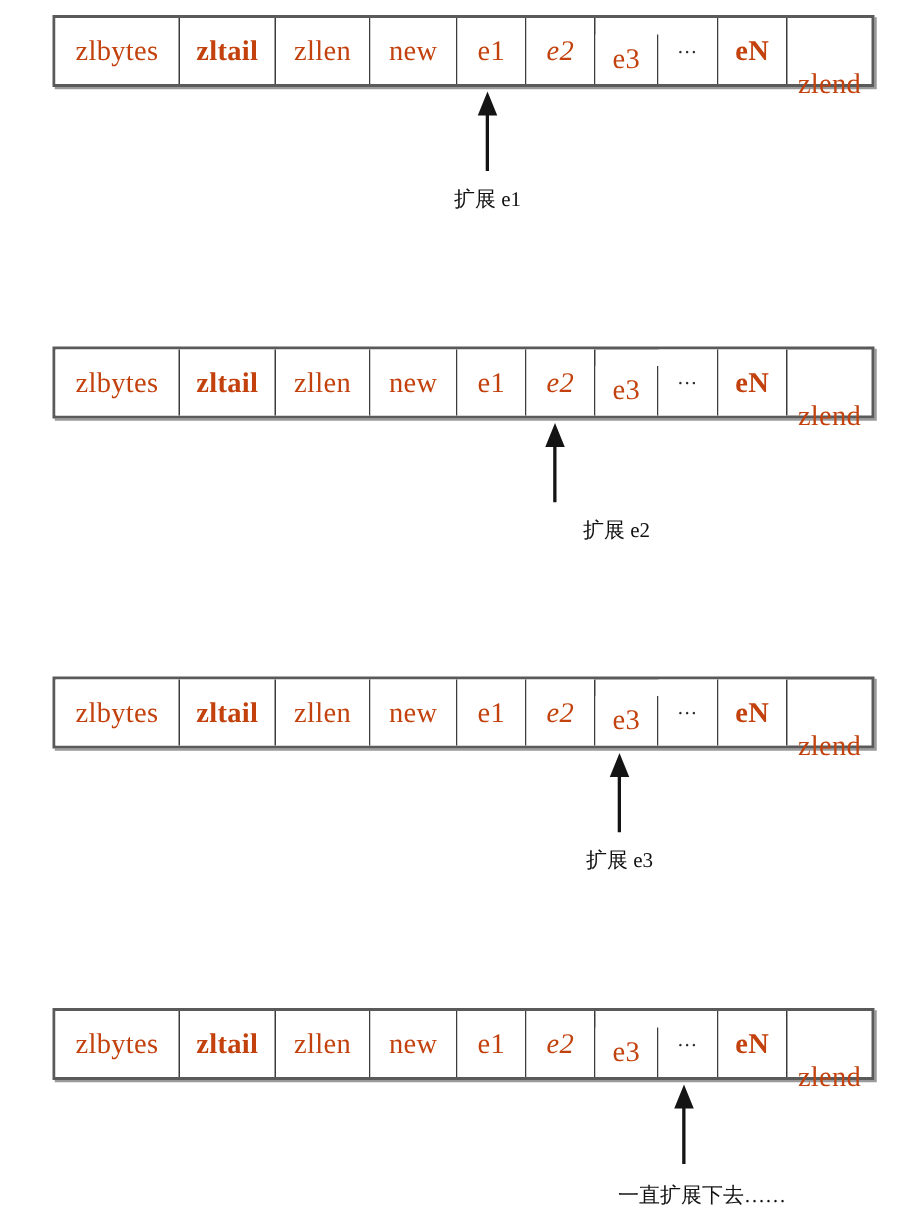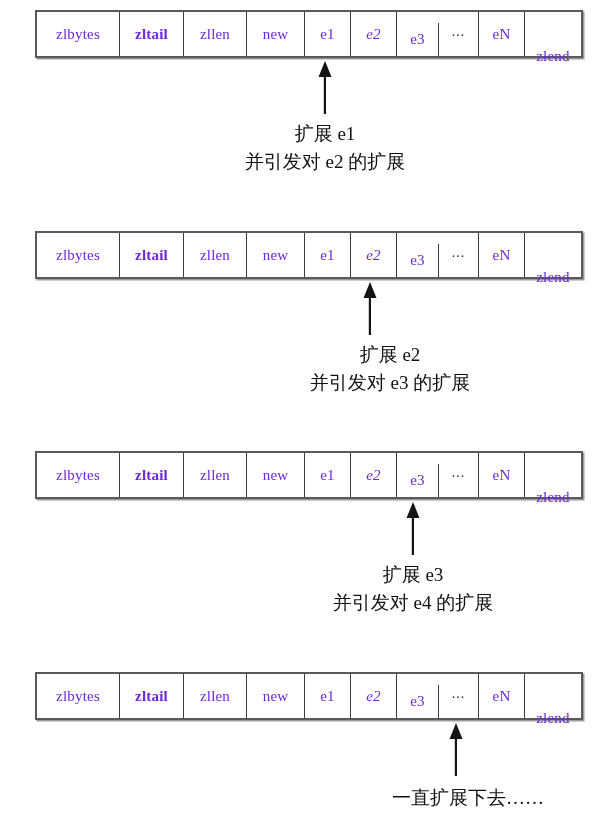--- a/index.html
+++ b/index.html
@@ -44,43 +44,43 @@
     align-items: stretch;
     box-shadow: 1.5px 1.5px 0 0 #9a9a9a;
   }
 
   .cell {
     box-sizing: border-box;
     border-right: 1.5px solid #3c3c3c;
     display: flex;
     align-items: center;
     justify-content: center;
-    font-size: 15px;
+    font-size: 19px;
     line-height: 1;
     letter-spacing: 0.2px;
-    color: #6d28d9;
+    color: #c2410c;
     background: #ffffff;
     white-space: nowrap;
     user-select: none;
   }
   .cell:last-child {
     border-right: none;
     margin-top: 44px;
   }
 
   
   .w-zlbytes { width: 83px; }
   .w-zltail  { width: 64px; font-weight: bold; }
   .w-zllen   { width: 63px; }
   .w-new     { width: 58px; }
   .w-e1      { width: 46px; }
   .w-e2      { width: 46px; font-style: italic; }
   .w-e3      { width: 42px; margin-top: 11px; }
   .w-dots    { width: 40px; }
-  .w-eN      { width: 46px; }
+  .w-eN      { width: 46px; font-weight: bold; }
   .w-zlend   { width: 56px; }
 
   .cell.dots {
     font-size: 14px;
     letter-spacing: 1px;
     padding-bottom: 4px;
     color: #2a2a2a;
   }
 
   
@@ -92,21 +92,21 @@
   }
   .arrow svg {
     display: block;
   }
 
   
   .caption {
     position: absolute;
     text-align: center;
     font-family: "Liberation Serif", "DejaVu Serif", serif;
-    font-size: 19px;
+    font-size: 14px;
     line-height: 28px;
     color: #111111;
     white-space: nowrap;
     transform: translateX(-50%);
     user-select: none;
   }
   .caption .line {
     display: block;
   }
 </style>
@@ -129,21 +129,20 @@
       <div class="cell w-zlend">zlend</div>
     </div>
     <div class="arrow" style="left:325px;height:54px;">
       <svg width="18" height="54" viewBox="0 0 18 54" xmlns="http://www.w3.org/2000/svg">
         <polygon points="9,1 15.5,17 2.5,17" fill="#141414"></polygon>
         <rect x="7.8" y="16" width="2.2" height="38" fill="#141414"></rect>
       </svg>
     </div>
     <div class="caption" style="left:325px;top:110px;">
       <span class="line">扩展 e1</span>
-      <span class="line">并引发对 e2 的扩展</span>
     </div>
   </div>
 
   <div class="stage" style="top:231px;">
     <div class="ziplist">
       <div class="cell w-zlbytes">zlbytes</div>
       <div class="cell w-zltail">zltail</div>
       <div class="cell w-zllen">zllen</div>
       <div class="cell w-new">new</div>
       <div class="cell w-e1">e1</div>
@@ -152,23 +151,22 @@
       <div class="cell w-dots dots">...</div>
       <div class="cell w-eN">eN</div>
       <div class="cell w-zlend">zlend</div>
     </div>
     <div class="arrow" style="left:370px;height:54px;">
       <svg width="18" height="54" viewBox="0 0 18 54" xmlns="http://www.w3.org/2000/svg">
         <polygon points="9,1 15.5,17 2.5,17" fill="#141414"></polygon>
         <rect x="7.8" y="16" width="2.2" height="38" fill="#141414"></rect>
       </svg>
     </div>
-    <div class="caption" style="left:390px;top:110px;">
+    <div class="caption" style="left:411px;top:110px;">
       <span class="line">扩展 e2</span>
-      <span class="line">并引发对 e3 的扩展</span>
     </div>
   </div>
 
   <div class="stage" style="top:451px;">
     <div class="ziplist">
       <div class="cell w-zlbytes">zlbytes</div>
       <div class="cell w-zltail">zltail</div>
       <div class="cell w-zllen">zllen</div>
       <div class="cell w-new">new</div>
       <div class="cell w-e1">e1</div>
@@ -179,21 +177,20 @@
       <div class="cell w-zlend">zlend</div>
     </div>
     <div class="arrow" style="left:413px;height:54px;">
       <svg width="18" height="54" viewBox="0 0 18 54" xmlns="http://www.w3.org/2000/svg">
         <polygon points="9,1 15.5,17 2.5,17" fill="#141414"></polygon>
         <rect x="7.8" y="16" width="2.2" height="38" fill="#141414"></rect>
       </svg>
     </div>
     <div class="caption" style="left:413px;top:110px;">
       <span class="line">扩展 e3</span>
-      <span class="line">并引发对 e4 的扩展</span>
     </div>
   </div>
 
   <div class="stage" style="top:672px;">
     <div class="ziplist">
       <div class="cell w-zlbytes">zlbytes</div>
       <div class="cell w-zltail">zltail</div>
       <div class="cell w-zllen">zllen</div>
       <div class="cell w-new">new</div>
       <div class="cell w-e1">e1</div>

